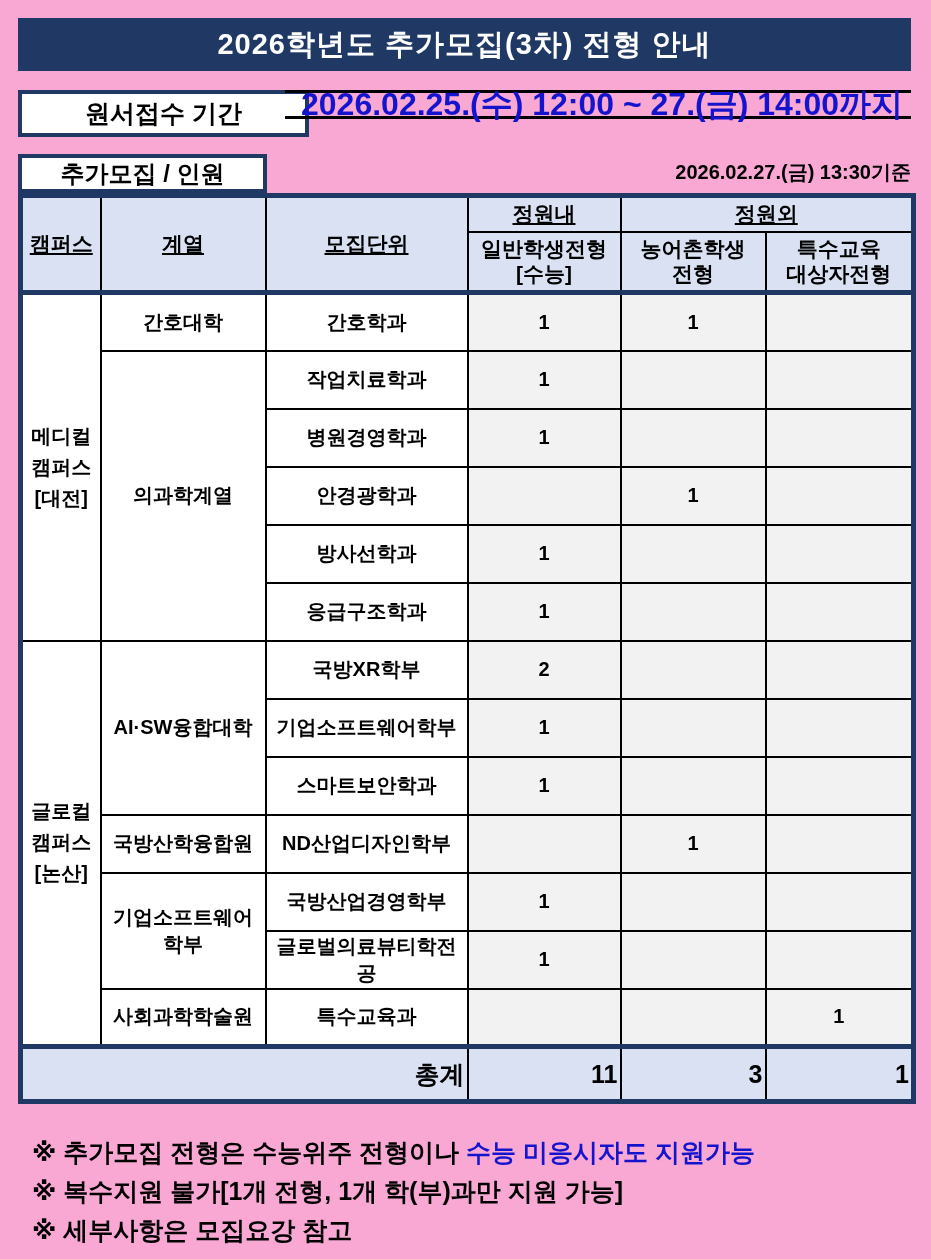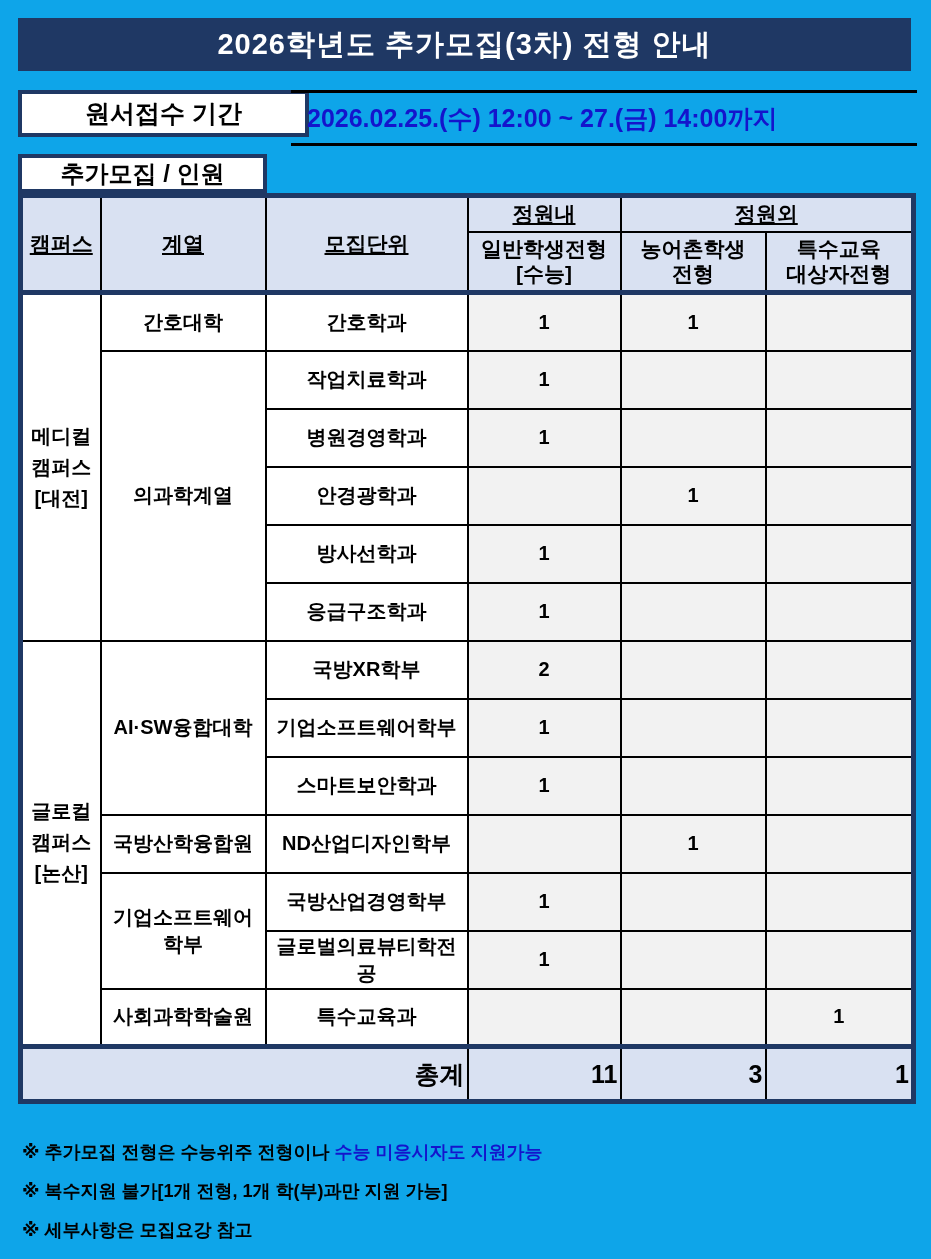--- a/index.html
+++ b/index.html
@@ -6,21 +6,21 @@
   html, body { background: #ffffff; }
   body {
     font-family: "Liberation Sans", "DejaVu Sans", sans-serif;
     font-weight: 700;
     color: #000;
   }
   .page {
     position: relative;
     width: 931px;
     height: 1259px;
-    background: #0ea5e9;
+    background: #f9a8d4;
     overflow: hidden;
   }
 
   
   .title-bar {
     position: absolute;
     left: 18px; top: 18px;
     width: 893px; height: 53px;
     background: #1f3864;
     color: #ffffff;
@@ -34,26 +34,26 @@
     position: absolute;
     background: #ffffff;
     border: 4px solid #1f3864;
     display: flex; align-items: center; justify-content: center;
     font-size: 25px;
     color: #000;
   }
   .period-box { left: 18px; top: 90px; width: 291px; height: 47px; }
   .period-value {
     position: absolute;
-    left: 291px; top: 90px;
-    width: 626px; height: 56px;
+    left: 285px; top: 90px;
+    width: 626px; height: 29px;
     border-top: 3px solid #000;
     border-bottom: 3px solid #000;
     color: #1414cc;
-    font-size: 25px;
+    font-size: 32px;
     display: flex; align-items: center;
     padding-left: 16px;
     white-space: nowrap;
   }
 
   
   .section-box { left: 18px; top: 154px; width: 249px; height: 39px; font-size: 24px; }
   .as-of {
     position: absolute;
     top: 159px; right: 20px;
@@ -97,38 +97,39 @@
     background: #d9e1f2;
     border-top: 5px solid #1f3864;
     height: 55px;
     font-size: 25px;
     text-align: right;
   }
 
   
   .notes {
     position: absolute;
-    left: 22px; top: 1133px;
-    font-size: 18px;
+    left: 32px; top: 1133px;
+    font-size: 25px;
     line-height: 39px;
     white-space: nowrap;
   }
   .note-highlight { color: #1414cc; }
 </style>
 </head>
 <body>
 
 <div class="page">
 
   <div class="title-bar">2026학년도 추가모집(3차) 전형 안내</div>
 
   <div class="label-box period-box">원서접수  기간</div>
   <div class="period-value">2026.02.25.(수) 12:00 ~ 27.(금) 14:00까지</div>
 
   <div class="label-box section-box">추가모집 / 인원</div>
+  <div class="as-of">2026.02.27.(금) 13:30기준</div>
 
   <table class="recruit">
     <colgroup>
       <col style="width:80px">
         <col style="width:165px">
         <col style="width:202px">
       <col style="width:153px">
         <col style="width:145px">
         <col style="width:148px">
     </colgroup>

